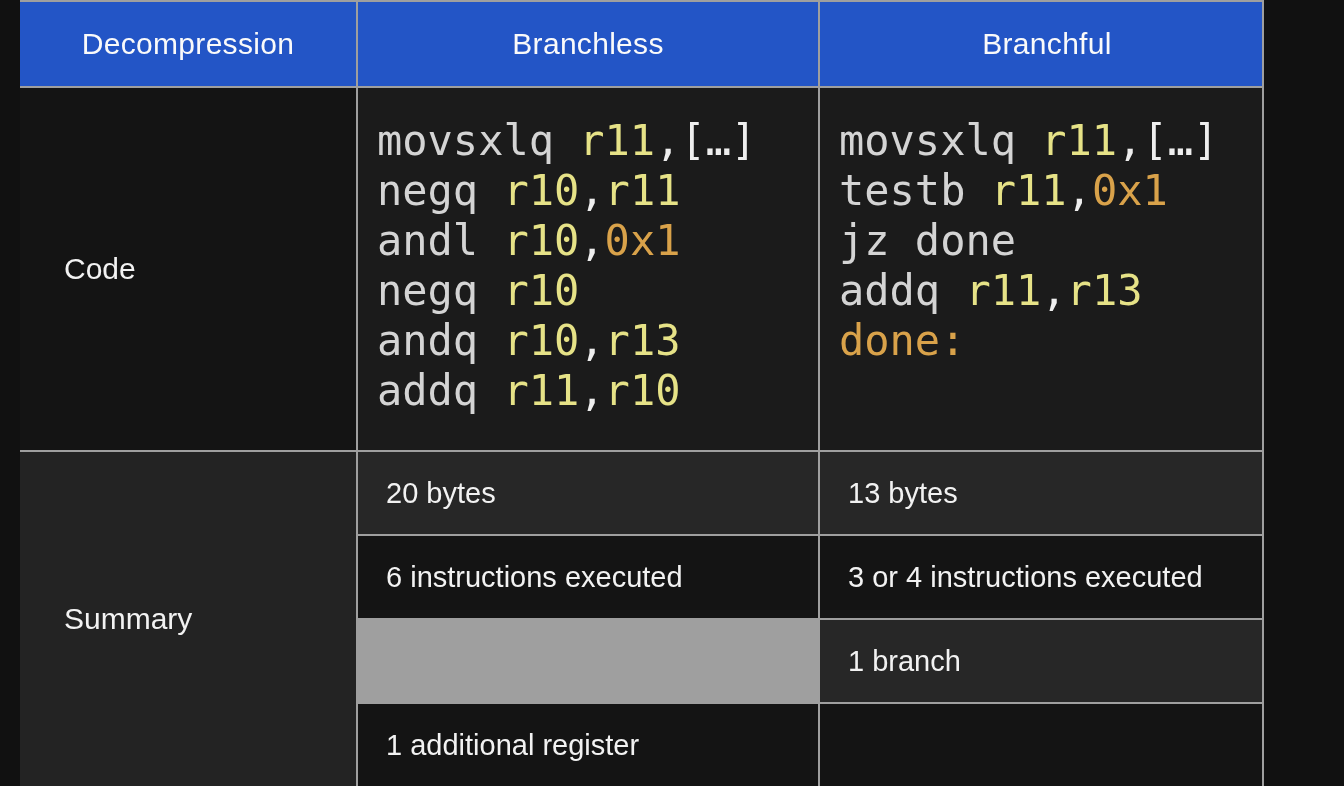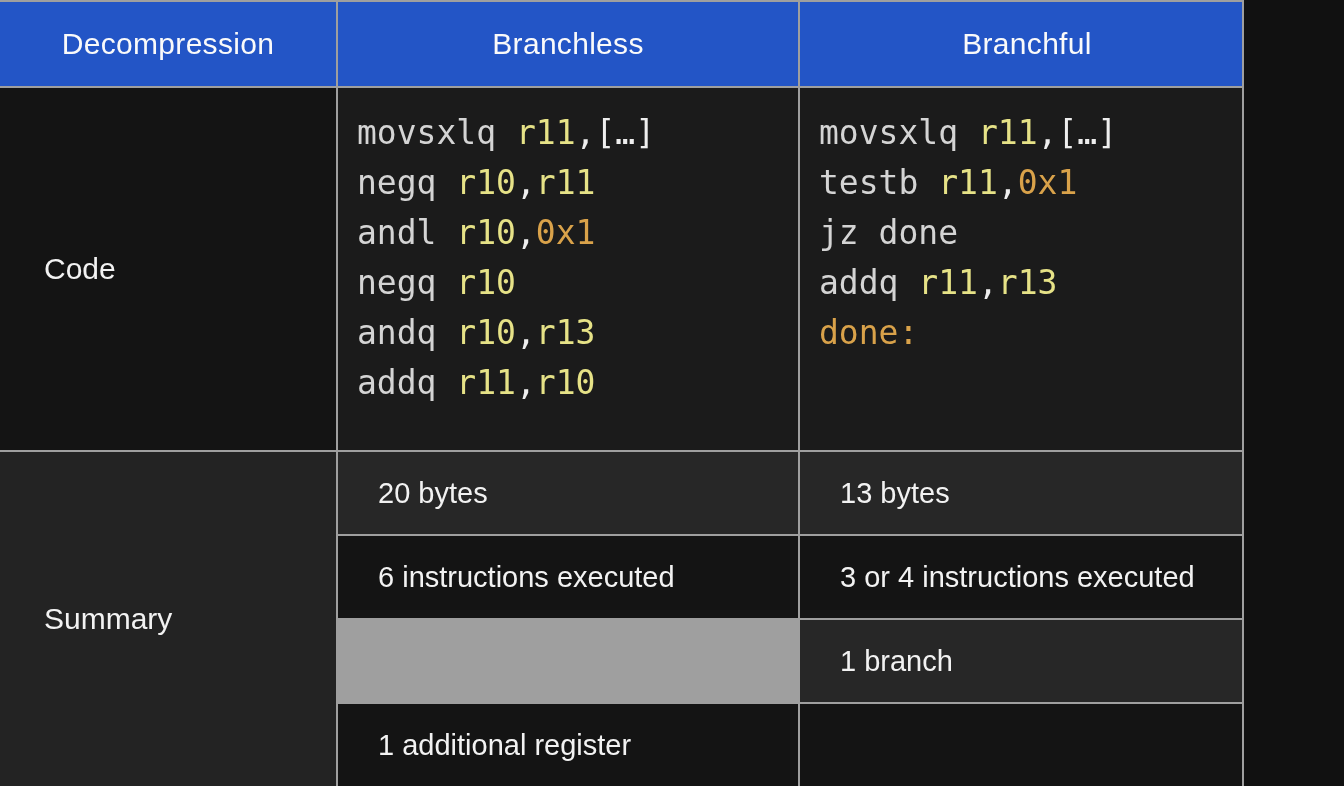--- a/index.html
+++ b/index.html
@@ -26,20 +26,21 @@
     font-family: "Liberation Sans", sans-serif;
   }
   .table {
     width: 1244px; height: 786px;
     display: grid;
     grid-template-columns: 336px 460px 1fr;
     grid-template-rows: 84px 362px 82px 82px 82px 1fr;
     gap: 2px;
     background: var(--border);
     padding: 2px 2px 0 0;
+    margin-left: 20px;
   }
   .cell { color: var(--body-text); }
   .header-cell {
     background: var(--header-bg);
     color: var(--header-text);
     display: flex; align-items: center; justify-content: center;
     font-size: 30px;
     font-weight: 500;
     letter-spacing: 0.3px;
   }
@@ -50,36 +51,36 @@
   .label-cell {
     display: flex; align-items: center;
     padding-left: 44px;
     font-size: 30px;
   }
   .code-label-cell { grid-area: 2 / 1; background: var(--code-label-bg); }
   .summary-label-cell { grid-area: 3 / 1 / 7 / 2; background: var(--summary-label-bg); }
 
   .code-cell {
     background: var(--code-cell-bg);
-    padding: 20px 0 0 19px;
+    padding: 28px 0 0 19px;
     font-family: "DejaVu Sans Mono", monospace;
-    font-size: 33px;
+    font-size: 42px;
   }
   .code-bl { grid-area: 2 / 2; }
   .code-bf { grid-area: 2 / 3; }
   .code-line { height: 50px; line-height: 50px; white-space: pre; }
   .tok-mn  { color: var(--tok-mnemonic); }
   .tok-reg { color: var(--tok-register); }
   .tok-imm { color: var(--tok-immediate); }
   .tok-lab { color: var(--tok-label); }
   .tok-pn  { color: var(--tok-punct); }
 
   .summary-cell {
     display: flex; align-items: center;
-    padding-left: 40px;
+    padding-left: 28px;
     font-size: 29px;
   }
   .row-light { background: var(--summary-row-light-bg); }
   .row-dark  { background: var(--summary-row-dark-bg); }
   .s1l { grid-area: 3 / 2; } .s1r { grid-area: 3 / 3; }
   .s2l { grid-area: 4 / 2; } .s2r { grid-area: 4 / 3; }
   .s3l { grid-area: 5 / 2; } .s3r { grid-area: 5 / 3; }
   .s4l { grid-area: 6 / 2; } .s4r { grid-area: 6 / 3; }
 </style>
 </head>

